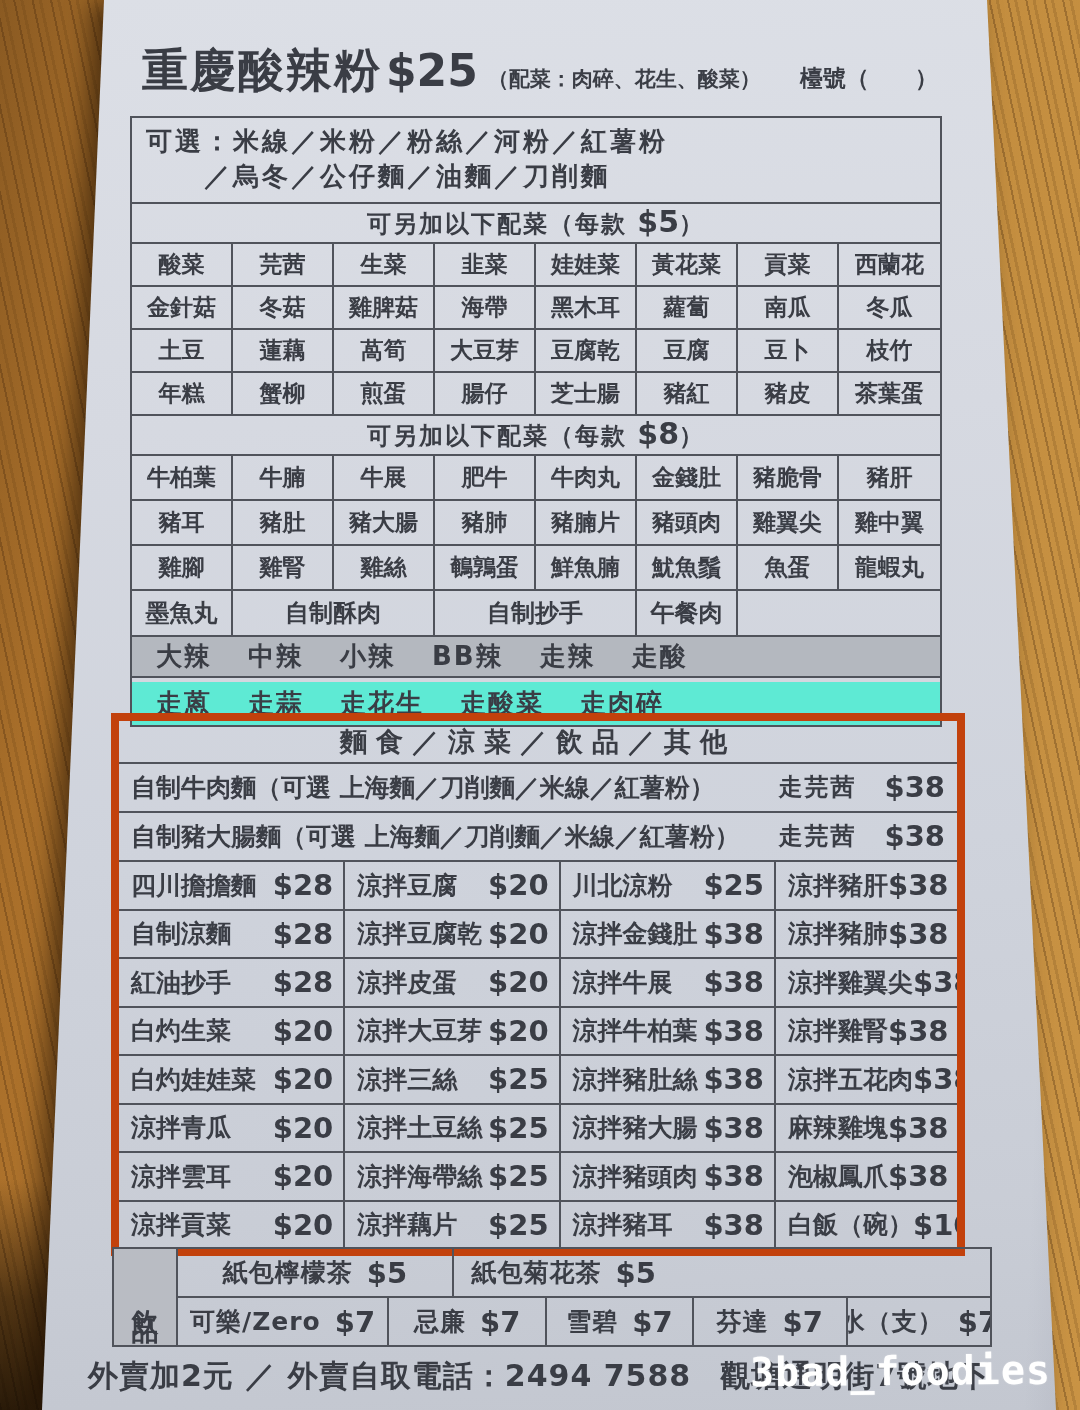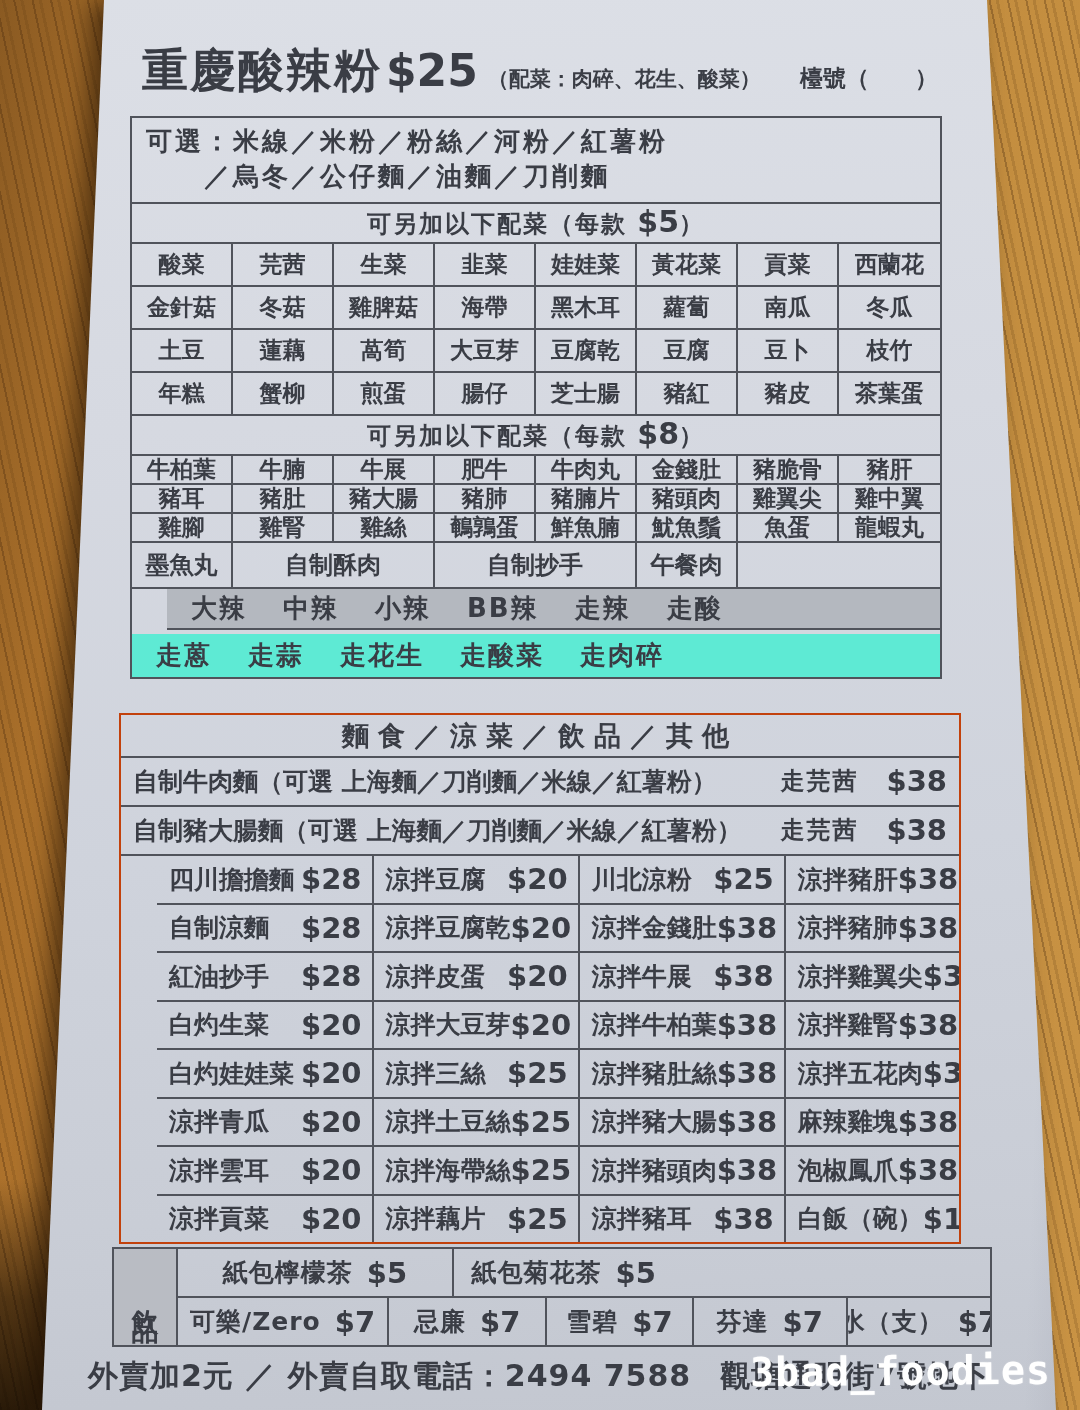--- a/index.html
+++ b/index.html
@@ -27,34 +27,34 @@
   .t-tableno{font-size:23px;margin-left:auto;white-space:nowrap;}
 
   .blockA{position:absolute;left:130px;top:116px;width:808px;border:2px solid #50535b;background:transparent;}
   .noodle-box{padding:6px 12px 8px 14px;font-size:26px;line-height:35px;border-bottom:2px solid #50535b;letter-spacing:3px;}
   .noodle-box .indent{padding-left:58px;}
   .band-header{text-align:center;font-size:24px;line-height:31px;padding:2px 0;border-bottom:2px solid #50535b;letter-spacing:2px;}
   .band-header .hp{font-size:30px;letter-spacing:0;}
   .grid8{display:grid;grid-template-columns:repeat(8,1fr);}
   .grid8 .c{border-right:2px solid #50535b;border-bottom:2px solid #50535b;text-align:center;font-size:23px;line-height:27px;padding:7px 1px;white-space:nowrap;overflow:hidden;}
   .grid8 .c:nth-child(8n){border-right:none;}
-  .grid8.meat .c{padding:0 1px;}
+  .grid8.meat .c{padding:8px 1px;}
   .lastrow{display:grid;grid-template-columns:1fr 2fr 2fr 1fr 2fr;}
   .lastrow .c{border-right:2px solid #50535b;border-bottom:2px solid #50535b;text-align:center;font-size:24px;line-height:28px;padding:8px 0;}
   .lastrow .c.empty{border-right:none;}
   .spice{display:flex;gap:36px;padding:4px 0 5px 24px;font-size:26px;line-height:30px;letter-spacing:2px;}
-  .spice.s1{background:#b4b8bf;border-bottom:2px solid #50535b;margin-left:35px;}
+  .spice.s1{background:#b4b8bf;border-bottom:2px solid #50535b;}
   .spice.s2{background:#5eead4;border-top:4px solid #d4d7df;padding-top:6px;padding-bottom:7px;}
 
-  .blockB{position:absolute;left:119px;top:713px;width:838px;border:2px solid #c2410c;}
+  .blockB{position:absolute;left:111px;top:713px;width:838px;border:8px solid #c2410c;}
   .b-header{text-align:center;font-size:27px;line-height:35px;padding:3px 0;border-bottom:2px solid #50535b;letter-spacing:9px;}
   .special-row{display:flex;align-items:center;padding:6px 12px 7px 12px;border-bottom:2px solid #50535b;font-size:25px;white-space:nowrap;}
   .special-row .nt{margin-left:auto;font-size:24px;letter-spacing:2px;}
   .special-row .pr{font-size:29px;margin-left:28px;}
-  .grid4{display:grid;grid-template-columns:27% 25.7% 25.7% 21.6%;padding-left:36px;}
+  .grid4{display:grid;grid-template-columns:27% 25.7% 25.7% 21.6%;}
   .grid4 .mi{display:flex;justify-content:space-between;align-items:center;border-right:2px solid #50535b;border-bottom:2px solid #50535b;padding:0 10px 0 12px;height:46.5px;white-space:nowrap;overflow:hidden;}
   .grid4 .mi:nth-child(4n){border-right:none;}
   .grid4 .mi:nth-last-child(-n+4){border-bottom:none;}
   .grid4 .nm{font-size:25px;}
   .grid4 .pr{font-size:29px;}
 
   .drinks{position:absolute;left:100px;top:1247px;width:876px;border:2px solid #50535b;display:grid;grid-template-columns:64px 1fr;margin-left:12px;}
   .d-label{background:#b9bcc3;border-right:2px solid #50535b;display:flex;align-items:center;justify-content:center;font-size:27px;writing-mode:vertical-rl;text-orientation:upright;letter-spacing:8px;}
   .d-rows{display:block;}
   .d-row{display:grid;}

